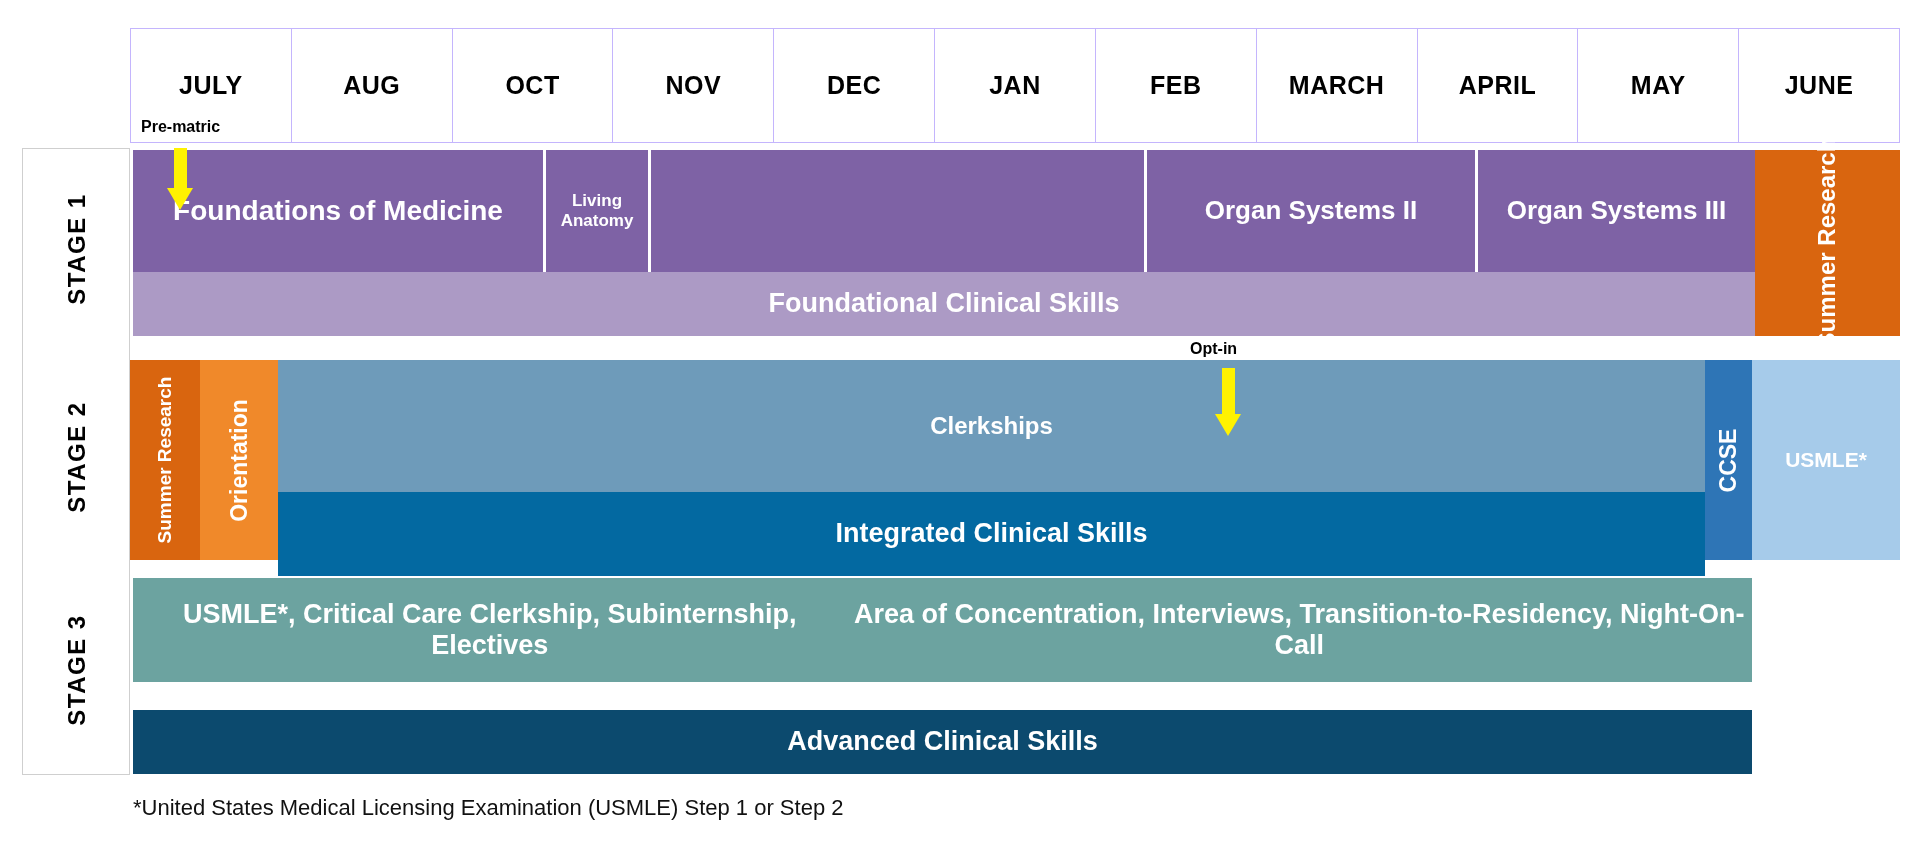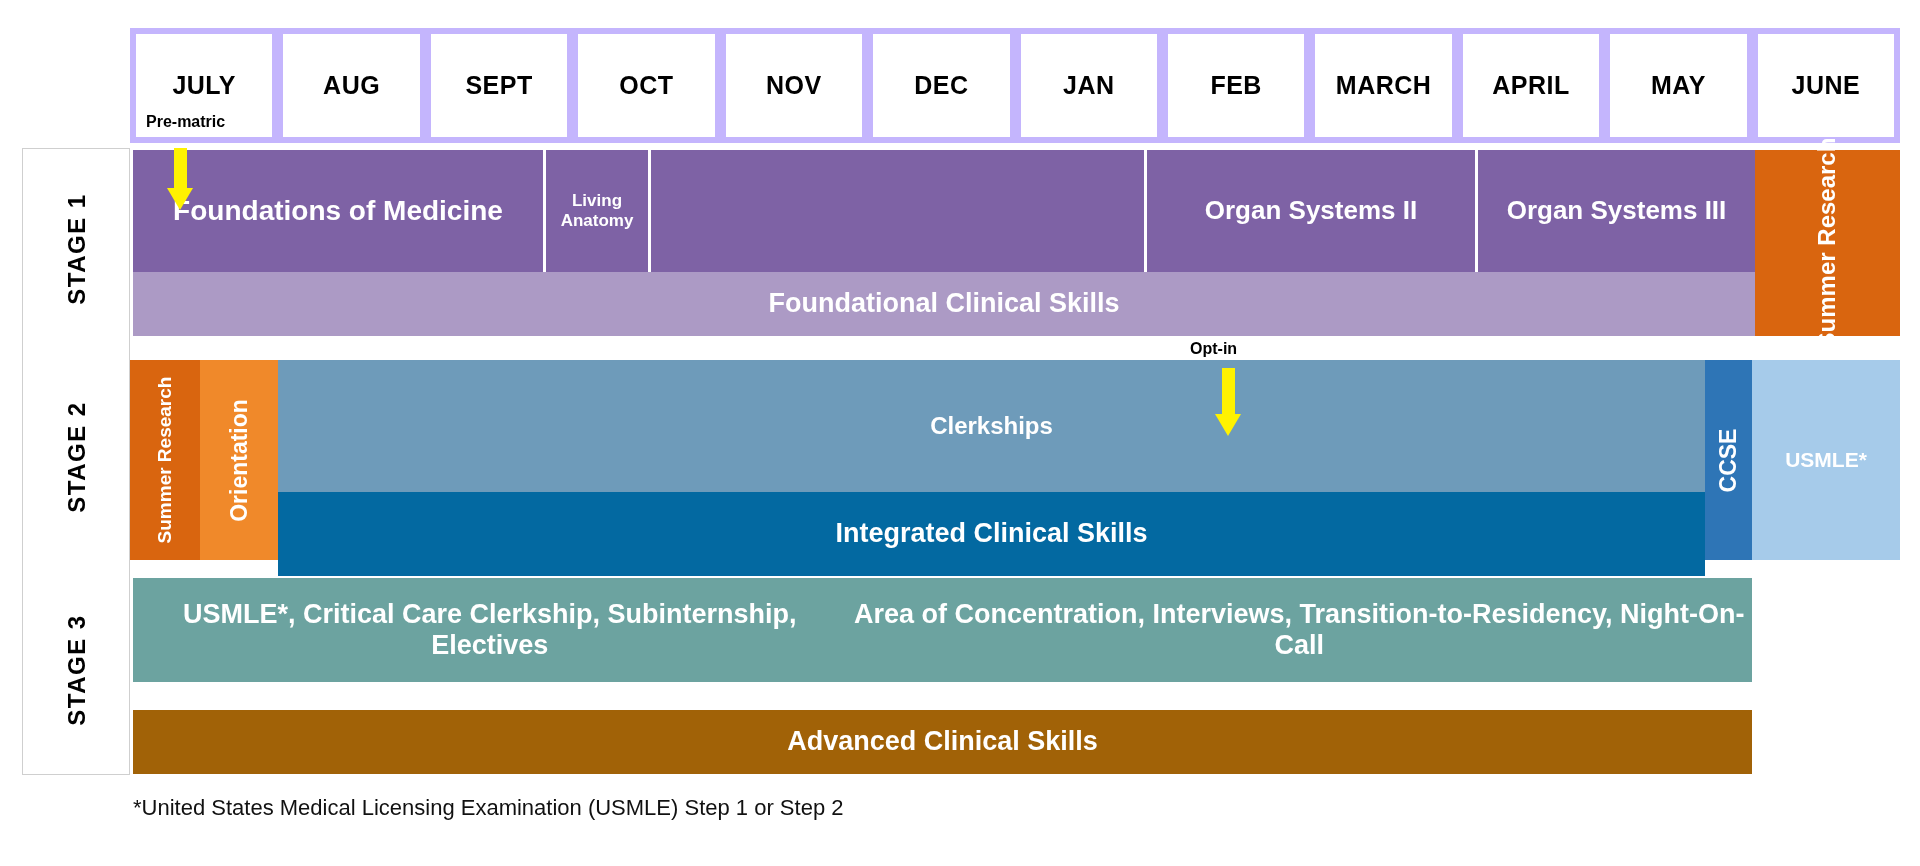--- a/index.html
+++ b/index.html
@@ -27,21 +27,21 @@
     left: 130px;
     top: 28px;
     width: 1770px;
     height: 115px;
     display: flex;
   }
   .month-cell {
     flex: 1 1 0;
     position: relative;
     background: #ffffff;
-    border: 6px solid #c4b5fd;
+    border: 1px solid #c4b5fd;
     margin-left: -1px;
     box-sizing: border-box;
     display: flex;
     align-items: center;
     justify-content: center;
   }
   .month-cell:first-child { margin-left: 0; }
   .month-name {
     font-size: 25px;
     font-weight: bold;
@@ -161,23 +161,20 @@
 
   <div class="month-header">
     <div class="month-cell">
       <span class="month-name">JULY</span>
       <span class="prematric">Pre-matric</span>
     </div>
     <div class="month-cell">
       <span class="month-name">AUG</span>
     </div>
     <div class="month-cell">
-      <span class="month-name">SEPT</span>
-    </div>
-    <div class="month-cell">
       <span class="month-name">OCT</span>
     </div>
     <div class="month-cell">
       <span class="month-name">NOV</span>
     </div>
     <div class="month-cell">
       <span class="month-name">DEC</span>
     </div>
     <div class="month-cell">
       <span class="month-name">JAN</span>
@@ -276,19 +273,19 @@
   <div class="arrow" style="left:1215px; top:368px; height:68px;">
     <div class="shaft" style="height:46px;"></div>
     <div class="head" style="top:46px;"></div>
   </div>
 
   <div class="bar" style="left:133px; top:578px; width:1619px; height:104px; background:#6CA3A0; font-size:27px; flex-direction:row;">
     <span class="label">USMLE*, Critical Care Clerkship, Subinternship, Electives</span>
     <span class="label">Area of Concentration, Interviews, Transition-to-Residency, Night-On-Call</span>
   </div>
 
-  <div class="bar" style="left:133px; top:710px; width:1619px; height:64px; background:#a16207; font-size:27px;">
+  <div class="bar" style="left:133px; top:710px; width:1619px; height:64px; background:#0c4a6e; font-size:27px;">
     <span class="label">Advanced Clinical Skills</span>
   </div>
 
   <div class="footnote">*United States Medical Licensing Examination (USMLE) Step 1 or Step 2</div>
 
 </div>
 
 </body></html>

